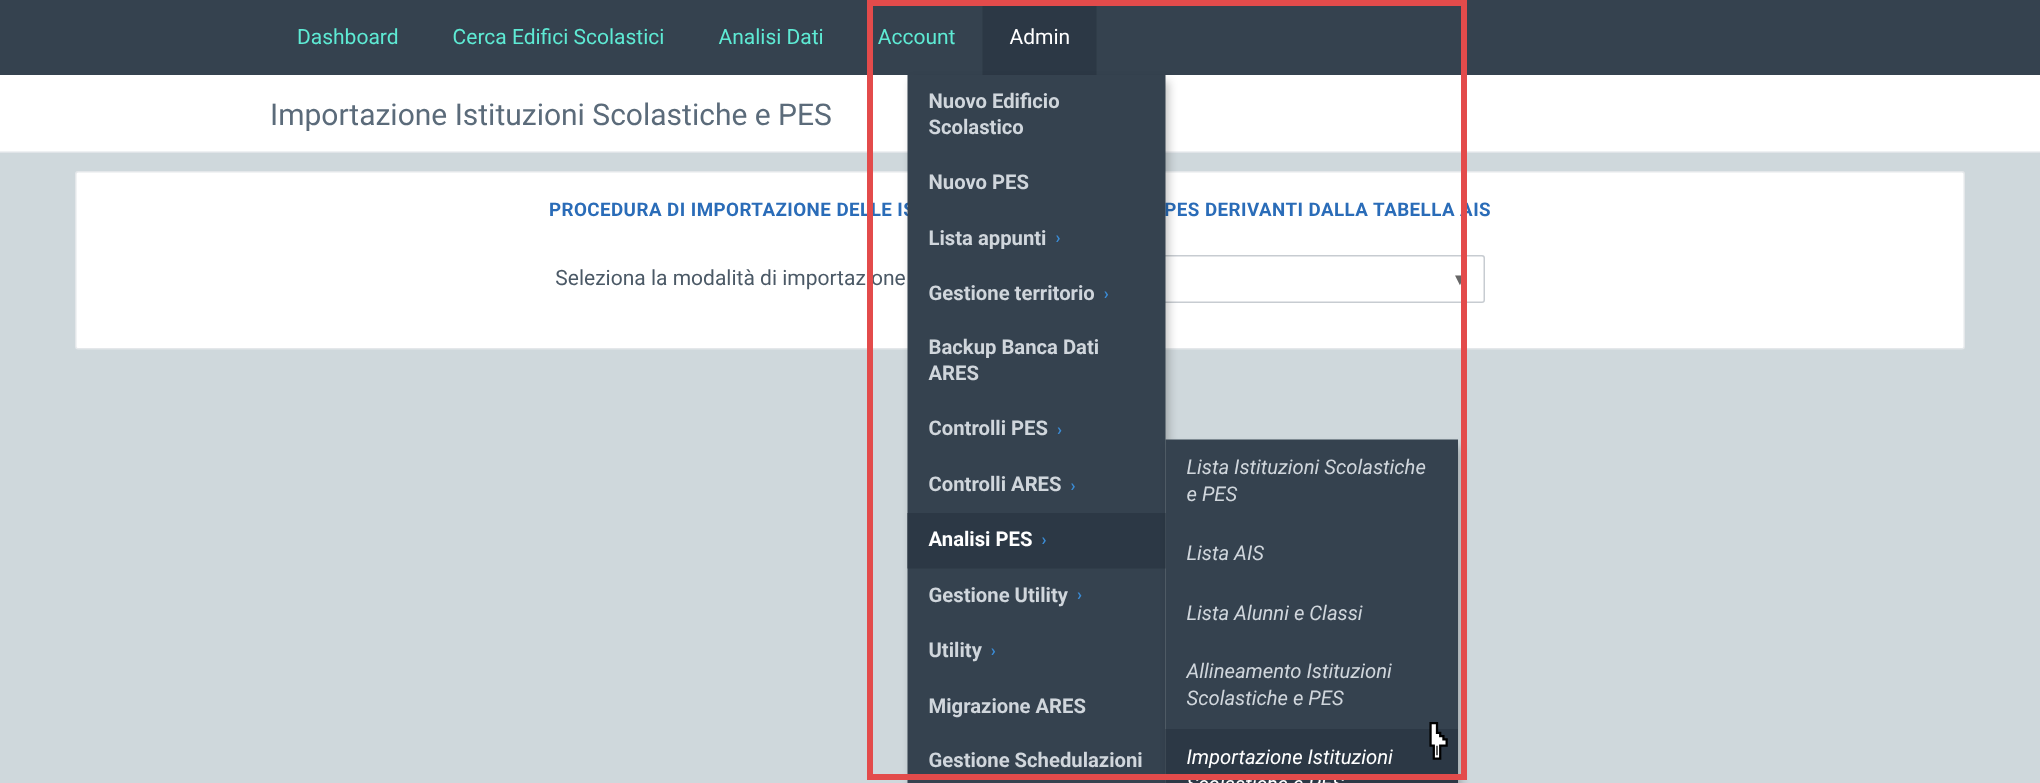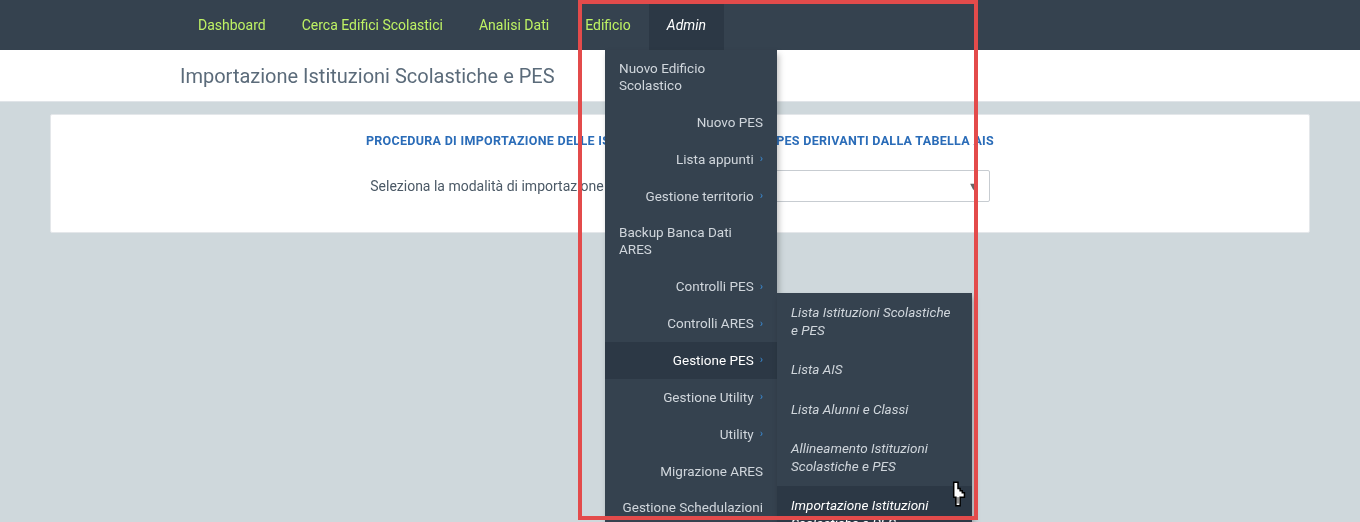--- a/index.html
+++ b/index.html
@@ -14,32 +14,31 @@
   .topbar {
     background: #35424f;
     height: 50px;
     display: flex;
     align-items: center;
     padding-left: 180px;
     position: relative;
     z-index: 10;
   }
   .topbar .nav-item {
-    color: #bef264;
+    color: #5eead4;
     font-size: 14px;
     padding: 0 18px;
     height: 50px;
     line-height: 50px;
     cursor: pointer;
     position: relative;
   }
   .topbar .nav-item.active {
     background: #2c3845;
     color: #ffffff;
-    font-style: italic;
   }
   .page-bar {
     background: #ffffff;
     height: 52px;
     display: flex;
     align-items: center;
     padding-left: 180px;
     color: #5b6b7a;
     font-size: 20px;
     font-weight: 400;
@@ -99,23 +98,24 @@
     background: #35424f;
     box-shadow: 2px 4px 6px rgba(0,0,0,0.25);
     z-index: 20;
   }
   .dropdown .menu-item {
     color: #d0d6dc;
     font-size: 13.5px;
     padding: 10px 14px;
     cursor: pointer;
     display: flex;
-    justify-content: flex-end;
+    justify-content: flex-start;
     align-items: center;
     line-height: 1.25;
+    font-weight: bold;
   }
   .dropdown .menu-item.highlight {
     background: #2c3845;
     color: #ffffff;
   }
   .chev {
     color: #3b8bd4;
     font-size: 11px;
     margin-left: 6px;
   }
@@ -163,21 +163,21 @@
   }
   .cursor-icon svg { width: 26px; height: 30px; }
 </style>
 </head>
 <body>
 
 <div class="topbar">
   <div class="nav-item">Dashboard</div>
   <div class="nav-item">Cerca Edifici Scolastici</div>
   <div class="nav-item">Analisi Dati</div>
-  <div class="nav-item">Edificio</div>
+  <div class="nav-item">Account</div>
   <div class="nav-item active">Admin</div>
 </div>
 
 <div class="page-bar">
   <span>Importazione Istituzioni Scolastiche e PES</span>
 </div>
 
 <div class="content-wrap">
   <div class="card">
     <div class="card-title">PROCEDURA DI IMPORTAZIONE DELLE ISTITUZIONI SCOLASTICHE E PES DERIVANTI DALLA TABELLA AIS</div>
@@ -210,21 +210,21 @@
   </div>
   <div class="menu-item">
     <span>Controlli PES</span>
     <span class="chev">›</span>
   </div>
   <div class="menu-item">
     <span>Controlli ARES</span>
     <span class="chev">›</span>
   </div>
   <div class="menu-item highlight">
-    <span>Gestione PES</span>
+    <span>Analisi PES</span>
     <span class="chev">›</span>
   </div>
   <div class="menu-item">
     <span>Gestione Utility</span>
     <span class="chev">›</span>
   </div>
   <div class="menu-item">
     <span>Utility</span>
     <span class="chev">›</span>
   </div>

